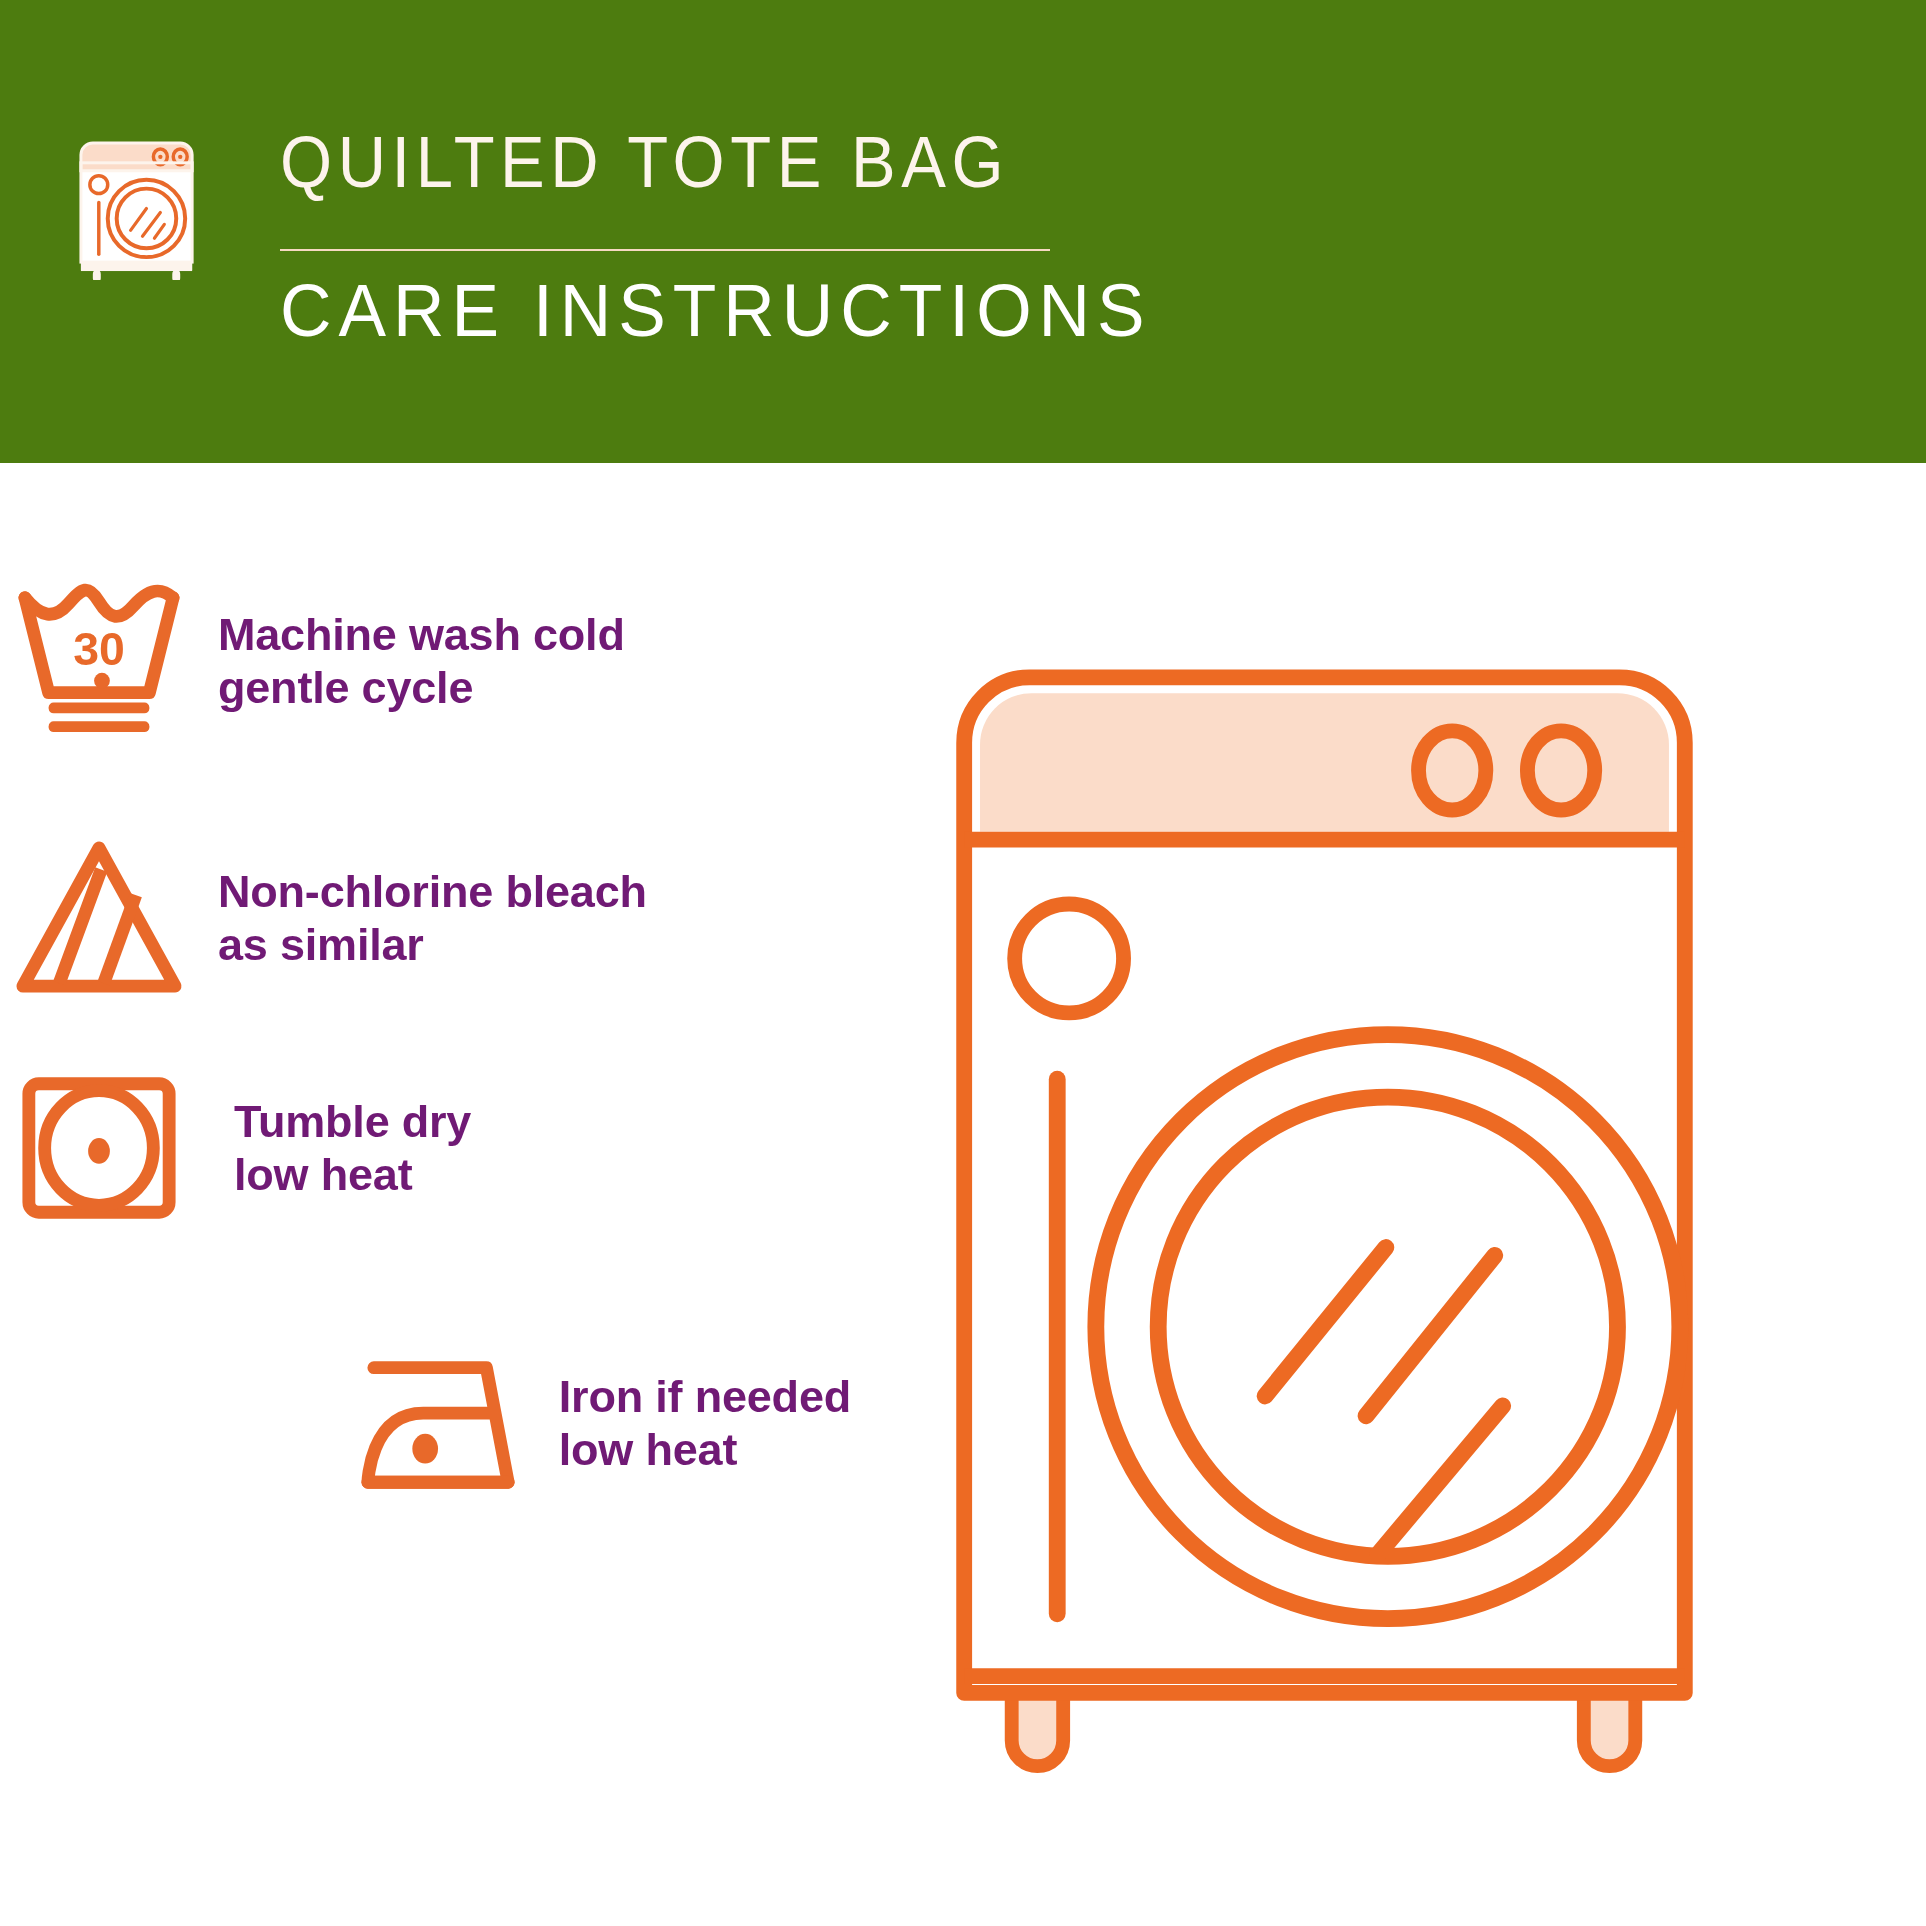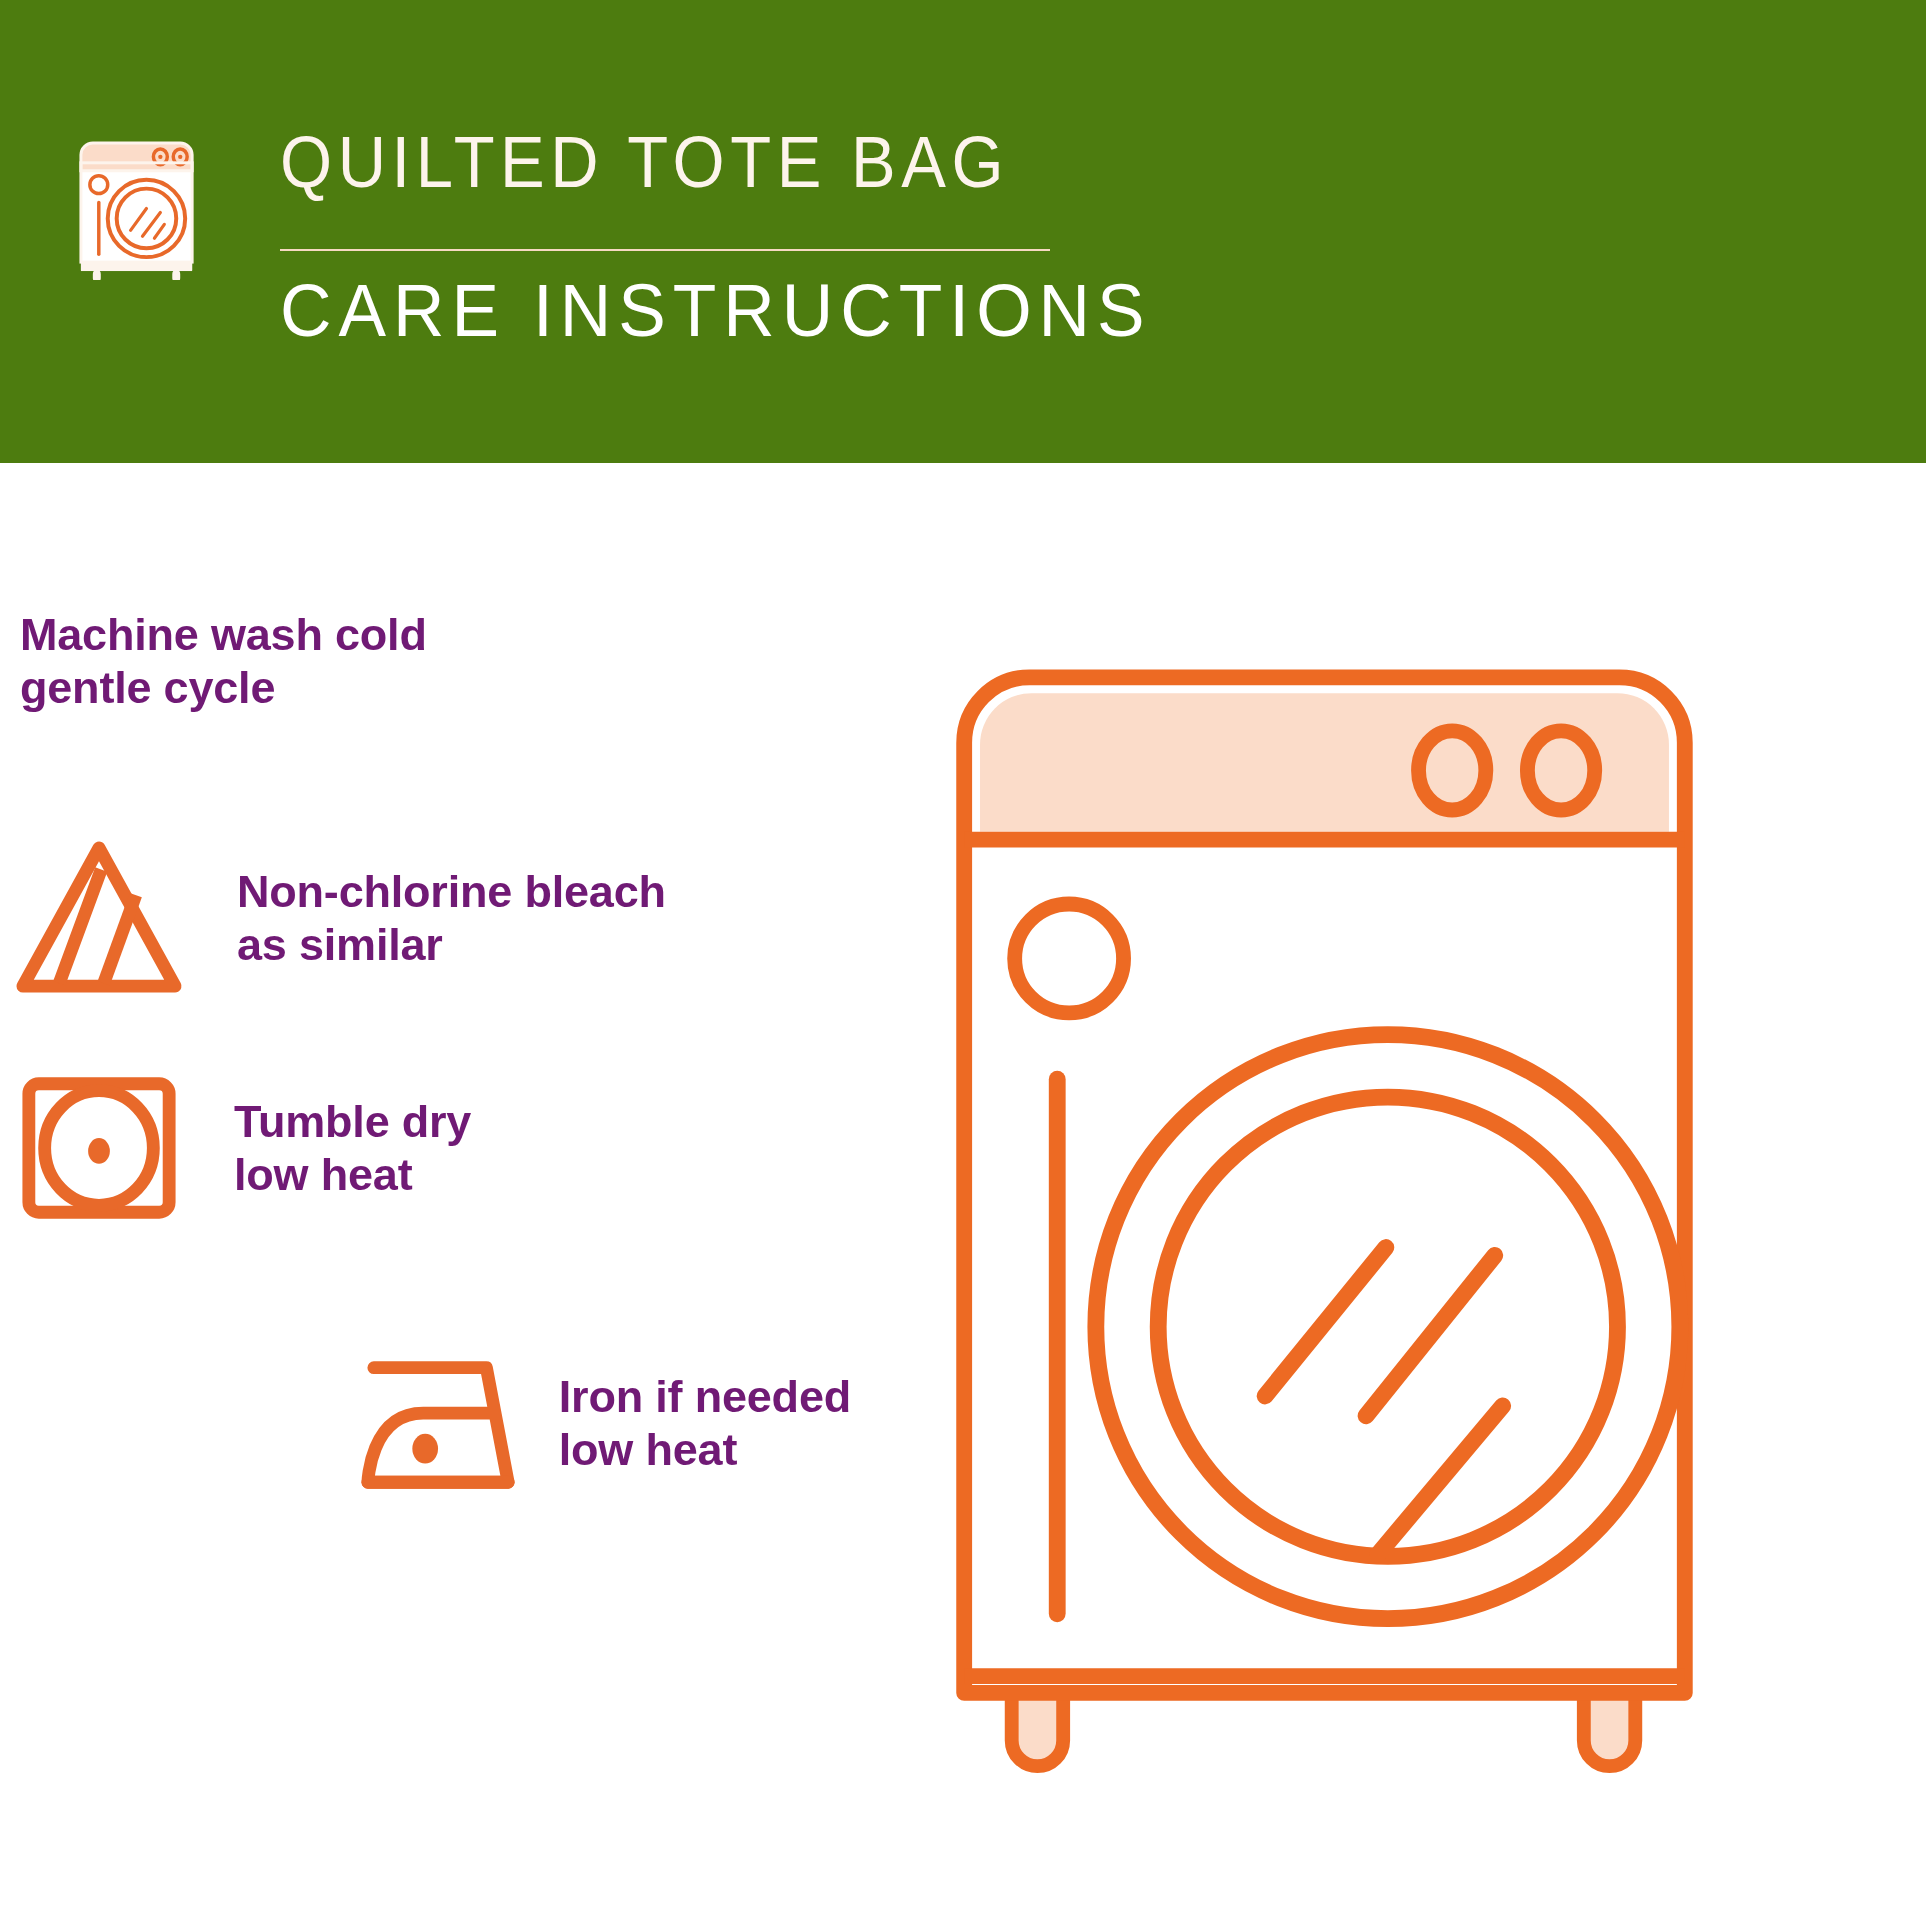--- a/index.html
+++ b/index.html
@@ -65,21 +65,21 @@
     color:#701a75;
     font-size:45px;
     line-height:53px;
     font-weight:700;
     letter-spacing:-0.2px;
     margin-left:20px;
   }
   .care-text div{white-space:nowrap;}
 
   #row-0{top:99px;height:198px;}
-  #row-1{top:356px;height:198px;gap:19px;}
+  #row-1{top:356px;height:198px;}
   #row-2{top:586px;height:198px;gap:16px;}
   #row-3{top:861px;height:198px;justify-content:flex-end;}
 
   
   #washer{
     position:absolute;left:950px;top:614px;width:941px;height:1267px;
   }
 </style>
 </head>
 <body>
@@ -124,20 +124,34 @@
   </div>
 
   <div id="title-divider"></div>
 
   <div id="title-sub">CARE INSTRUCTIONS</div>
 </div>
 
 <div id="care-list">
 
   <div class="care-row" id="row-0">
+    <div class="care-icon">
+      <svg width="184" height="158" viewBox="0 0 186 160">
+
+        <path d="M18 16 L42 112 H144 L168 16" fill="none" stroke="#E8692A" stroke-width="13" stroke-linecap="round" stroke-linejoin="round"></path>
+        <path d="M18 16 C34 36 48 38 62 22 C76 6 82 2 93 20 C104 38 114 40 128 24 C142 8 154 4 168 16" fill="none" stroke="#E8692A" stroke-width="13" stroke-linecap="round" stroke-linejoin="round"></path>
+
+        <text x="93" y="84" font-family="Liberation Sans, sans-serif" font-size="47" font-weight="700" fill="#E8692A" text-anchor="middle">30</text>
+
+        <circle cx="96" cy="100" r="8" fill="#E8692A"></circle>
+
+        <rect x="42" y="122" width="102" height="11" rx="5" fill="#E8692A"></rect>
+        <rect x="42" y="141" width="102" height="11" rx="5" fill="#E8692A"></rect>
+      </svg>
+    </div>
     <div class="care-text">
       <div>Machine wash cold</div>
       <div>gentle cycle</div>
     </div>
   </div>
 
   <div class="care-row" id="row-1">
     <div class="care-icon">
       <svg width="184" height="164" viewBox="0 0 186 166">
 

